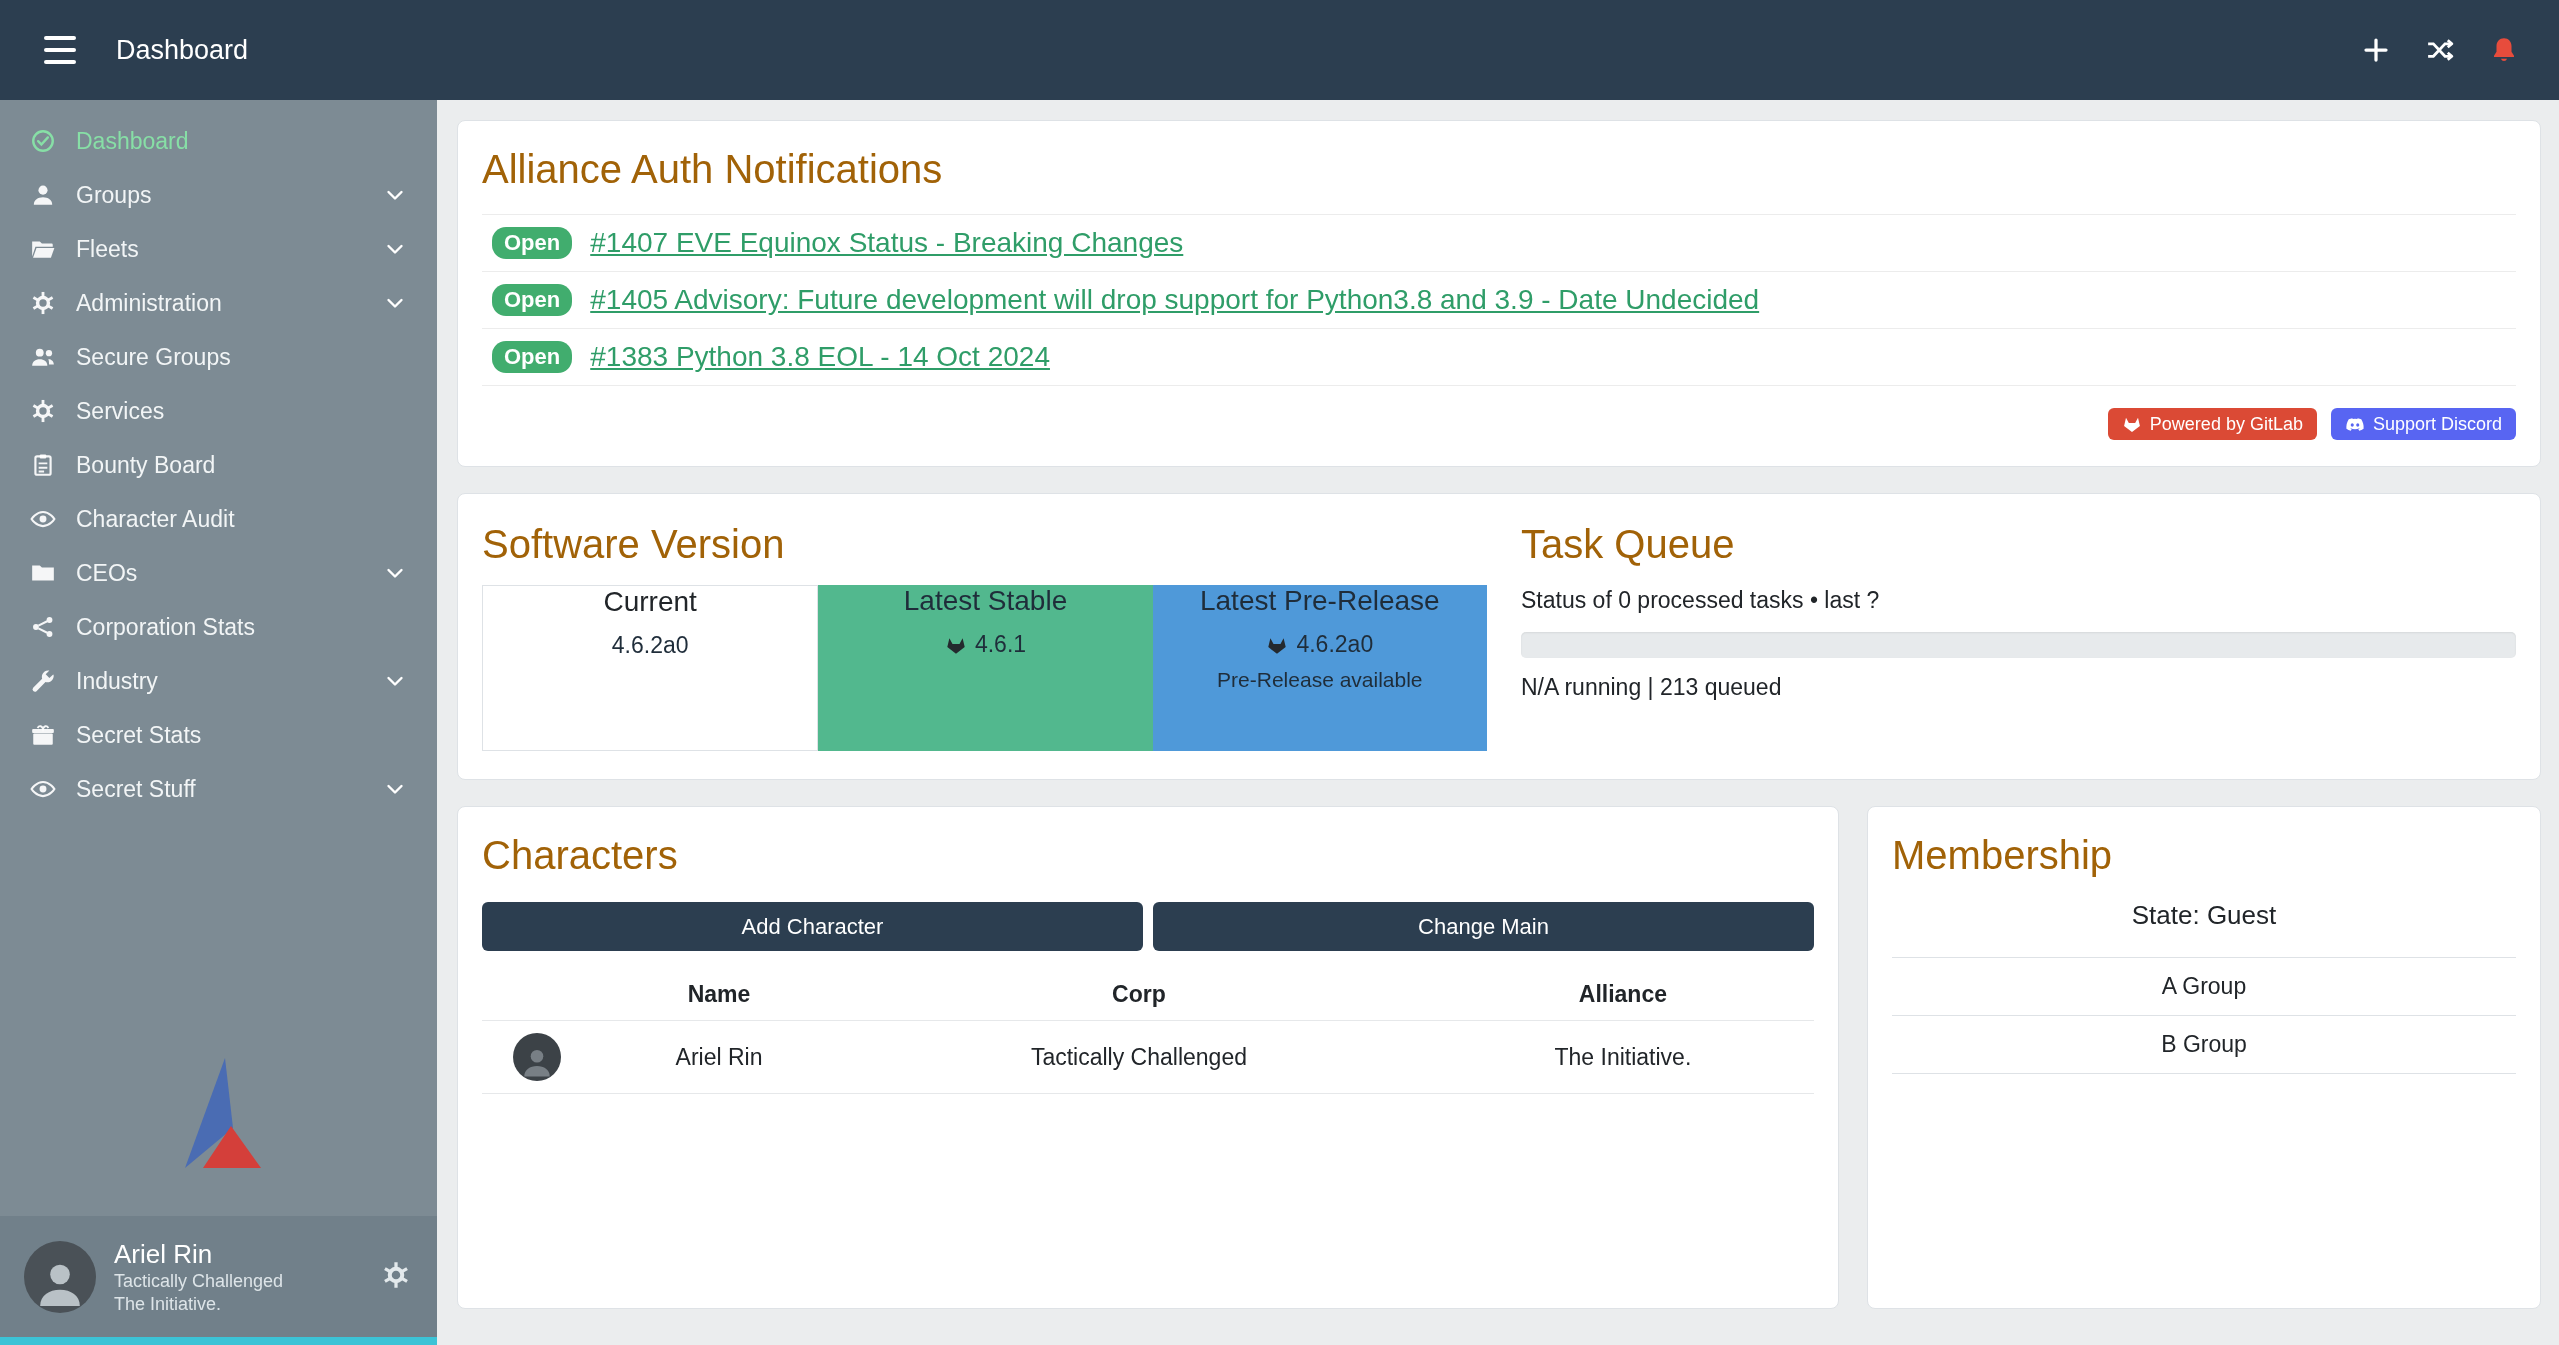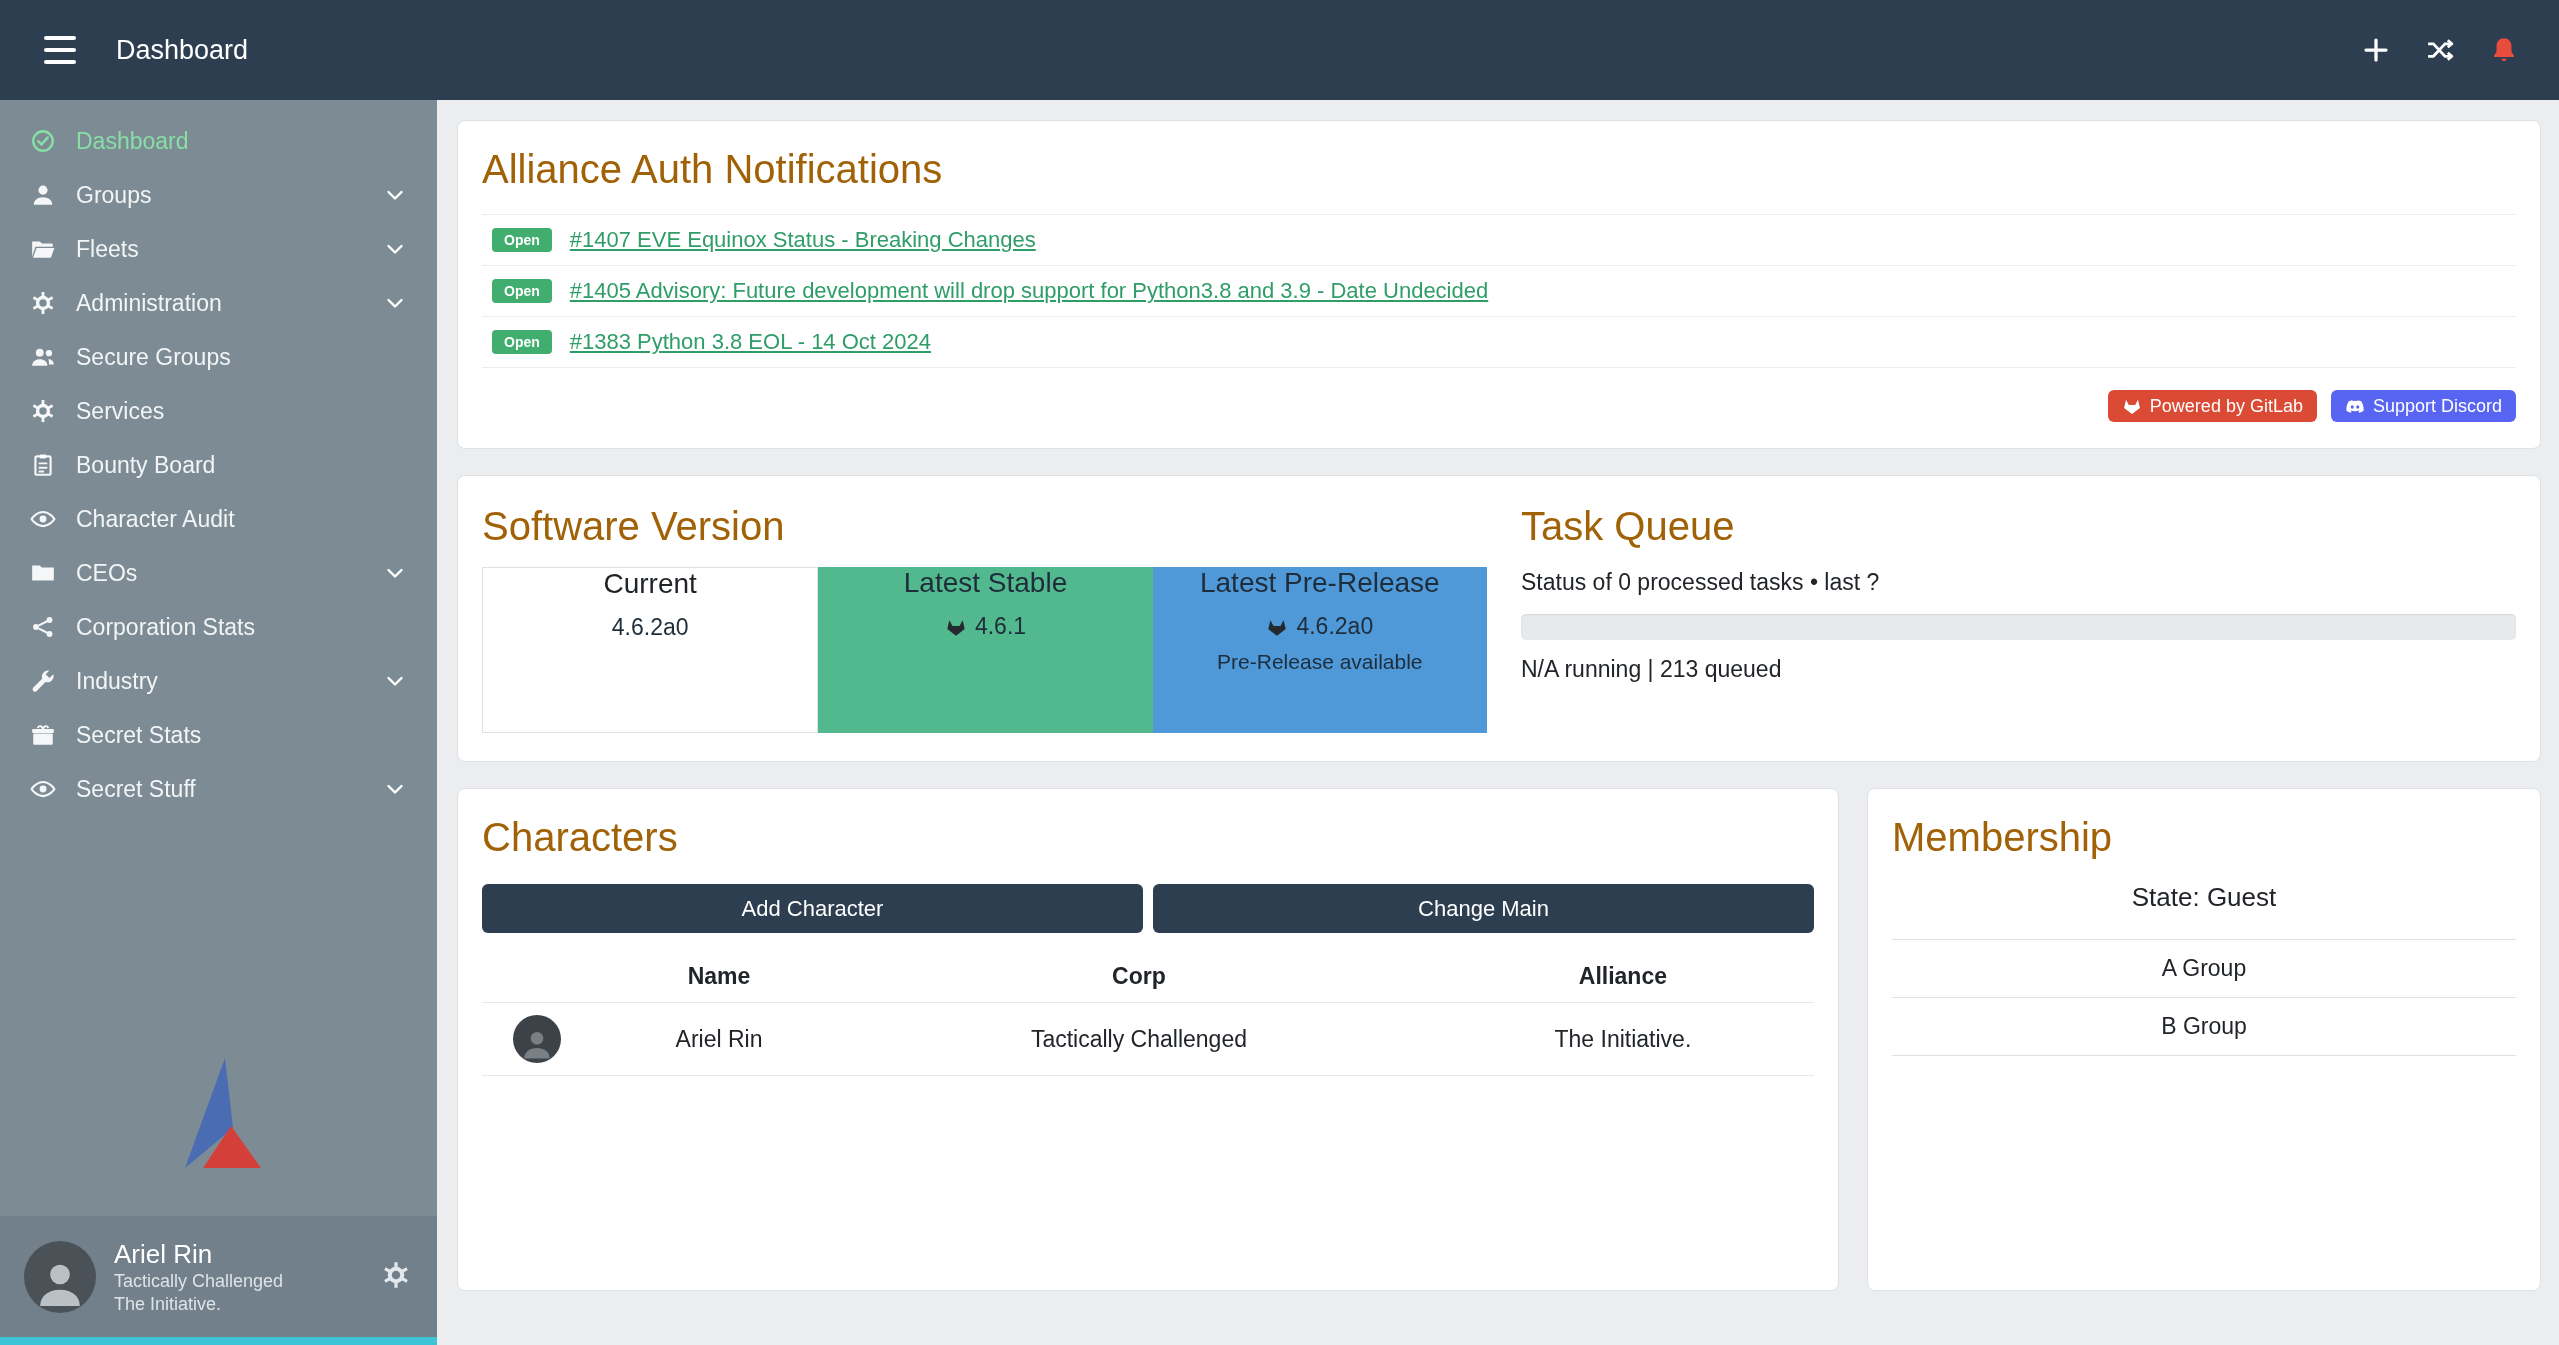--- a/index.html
+++ b/index.html
@@ -64,24 +64,24 @@
     background:#fff; border:1px solid #dee2e6; border-radius:8px;
     padding:26px 24px; margin-bottom:26px;
   }
   .card h2 { font-size:40px; font-weight:500; text-align:left; color:#a16207; }
 
   
   .notif-list { margin-top:22px; }
   .notif-row { display:flex; align-items:center; gap:18px; padding:12px 10px; border-top:1px solid #ececec; }
   .notif-row:last-child { border-bottom:1px solid #ececec; }
   .badge-open {
-    background:var(--c-success-badge,#41ad6e); color:#fff; font-size:14px; font-weight:bold;
-    padding:5px 12px; border-radius:4px; line-height:1;
-  }
-  .notif-link { color:var(--c-link,#2f9d68); font-size:22px; text-decoration:underline; }
+    background:var(--c-success-badge,#41ad6e); color:#fff; font-size:22px; font-weight:bold;
+    padding:5px 12px; border-radius:14px; line-height:1;
+  }
+  .notif-link { color:var(--c-link,#2f9d68); font-size:28px; text-decoration:underline; }
   .notif-footer { margin-top:22px; display:flex; justify-content:flex-end; gap:14px; }
   .shield-badge {
     display:inline-flex; align-items:center; gap:8px; color:#fff; font-size:18px;
     padding:6px 14px; border-radius:6px; cursor:pointer; line-height:1;
   }
   .shield-badge svg { width:20px; height:20px; fill:#fff; }
   .badge-gitlab { background:var(--c-gitlab,#db4a35); }
   .badge-discord { background:var(--c-discord,#5865f2); }
 
   

